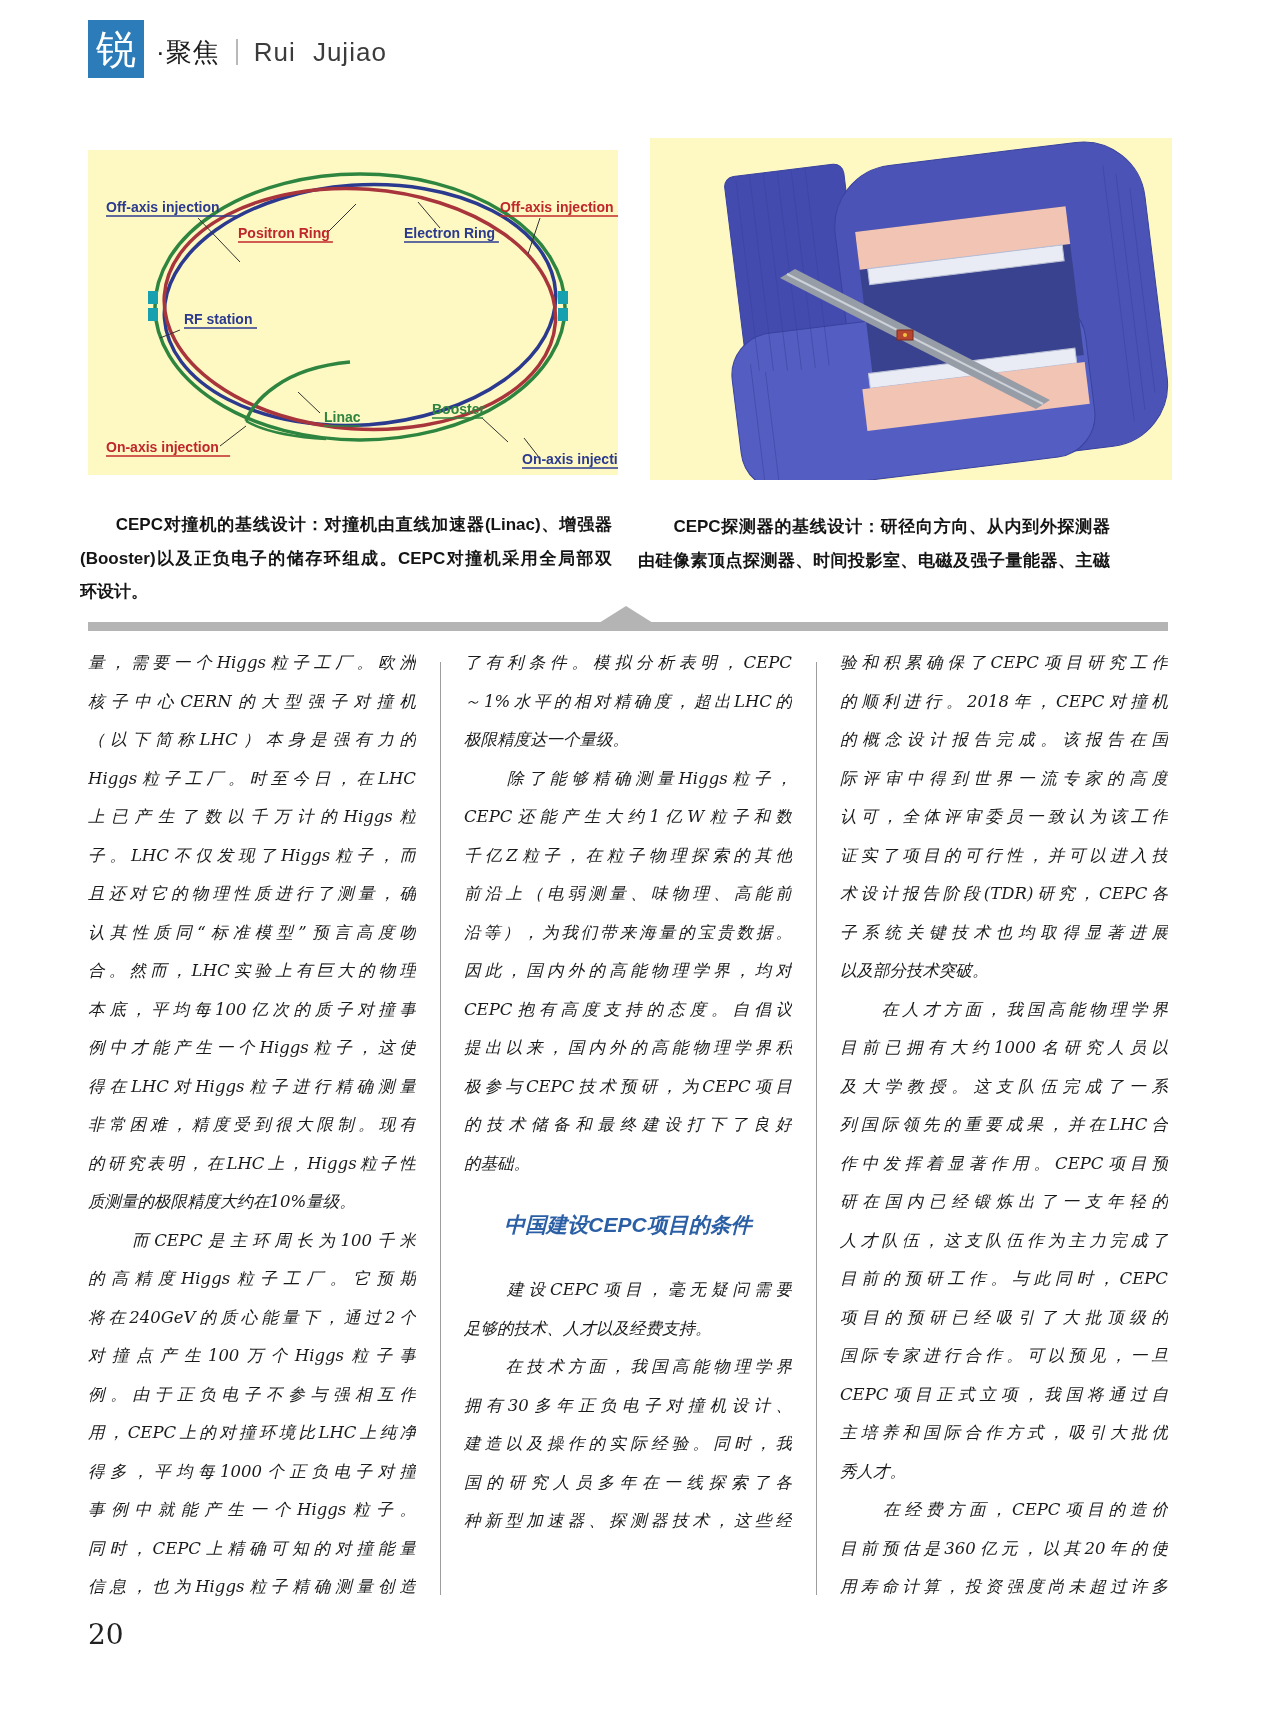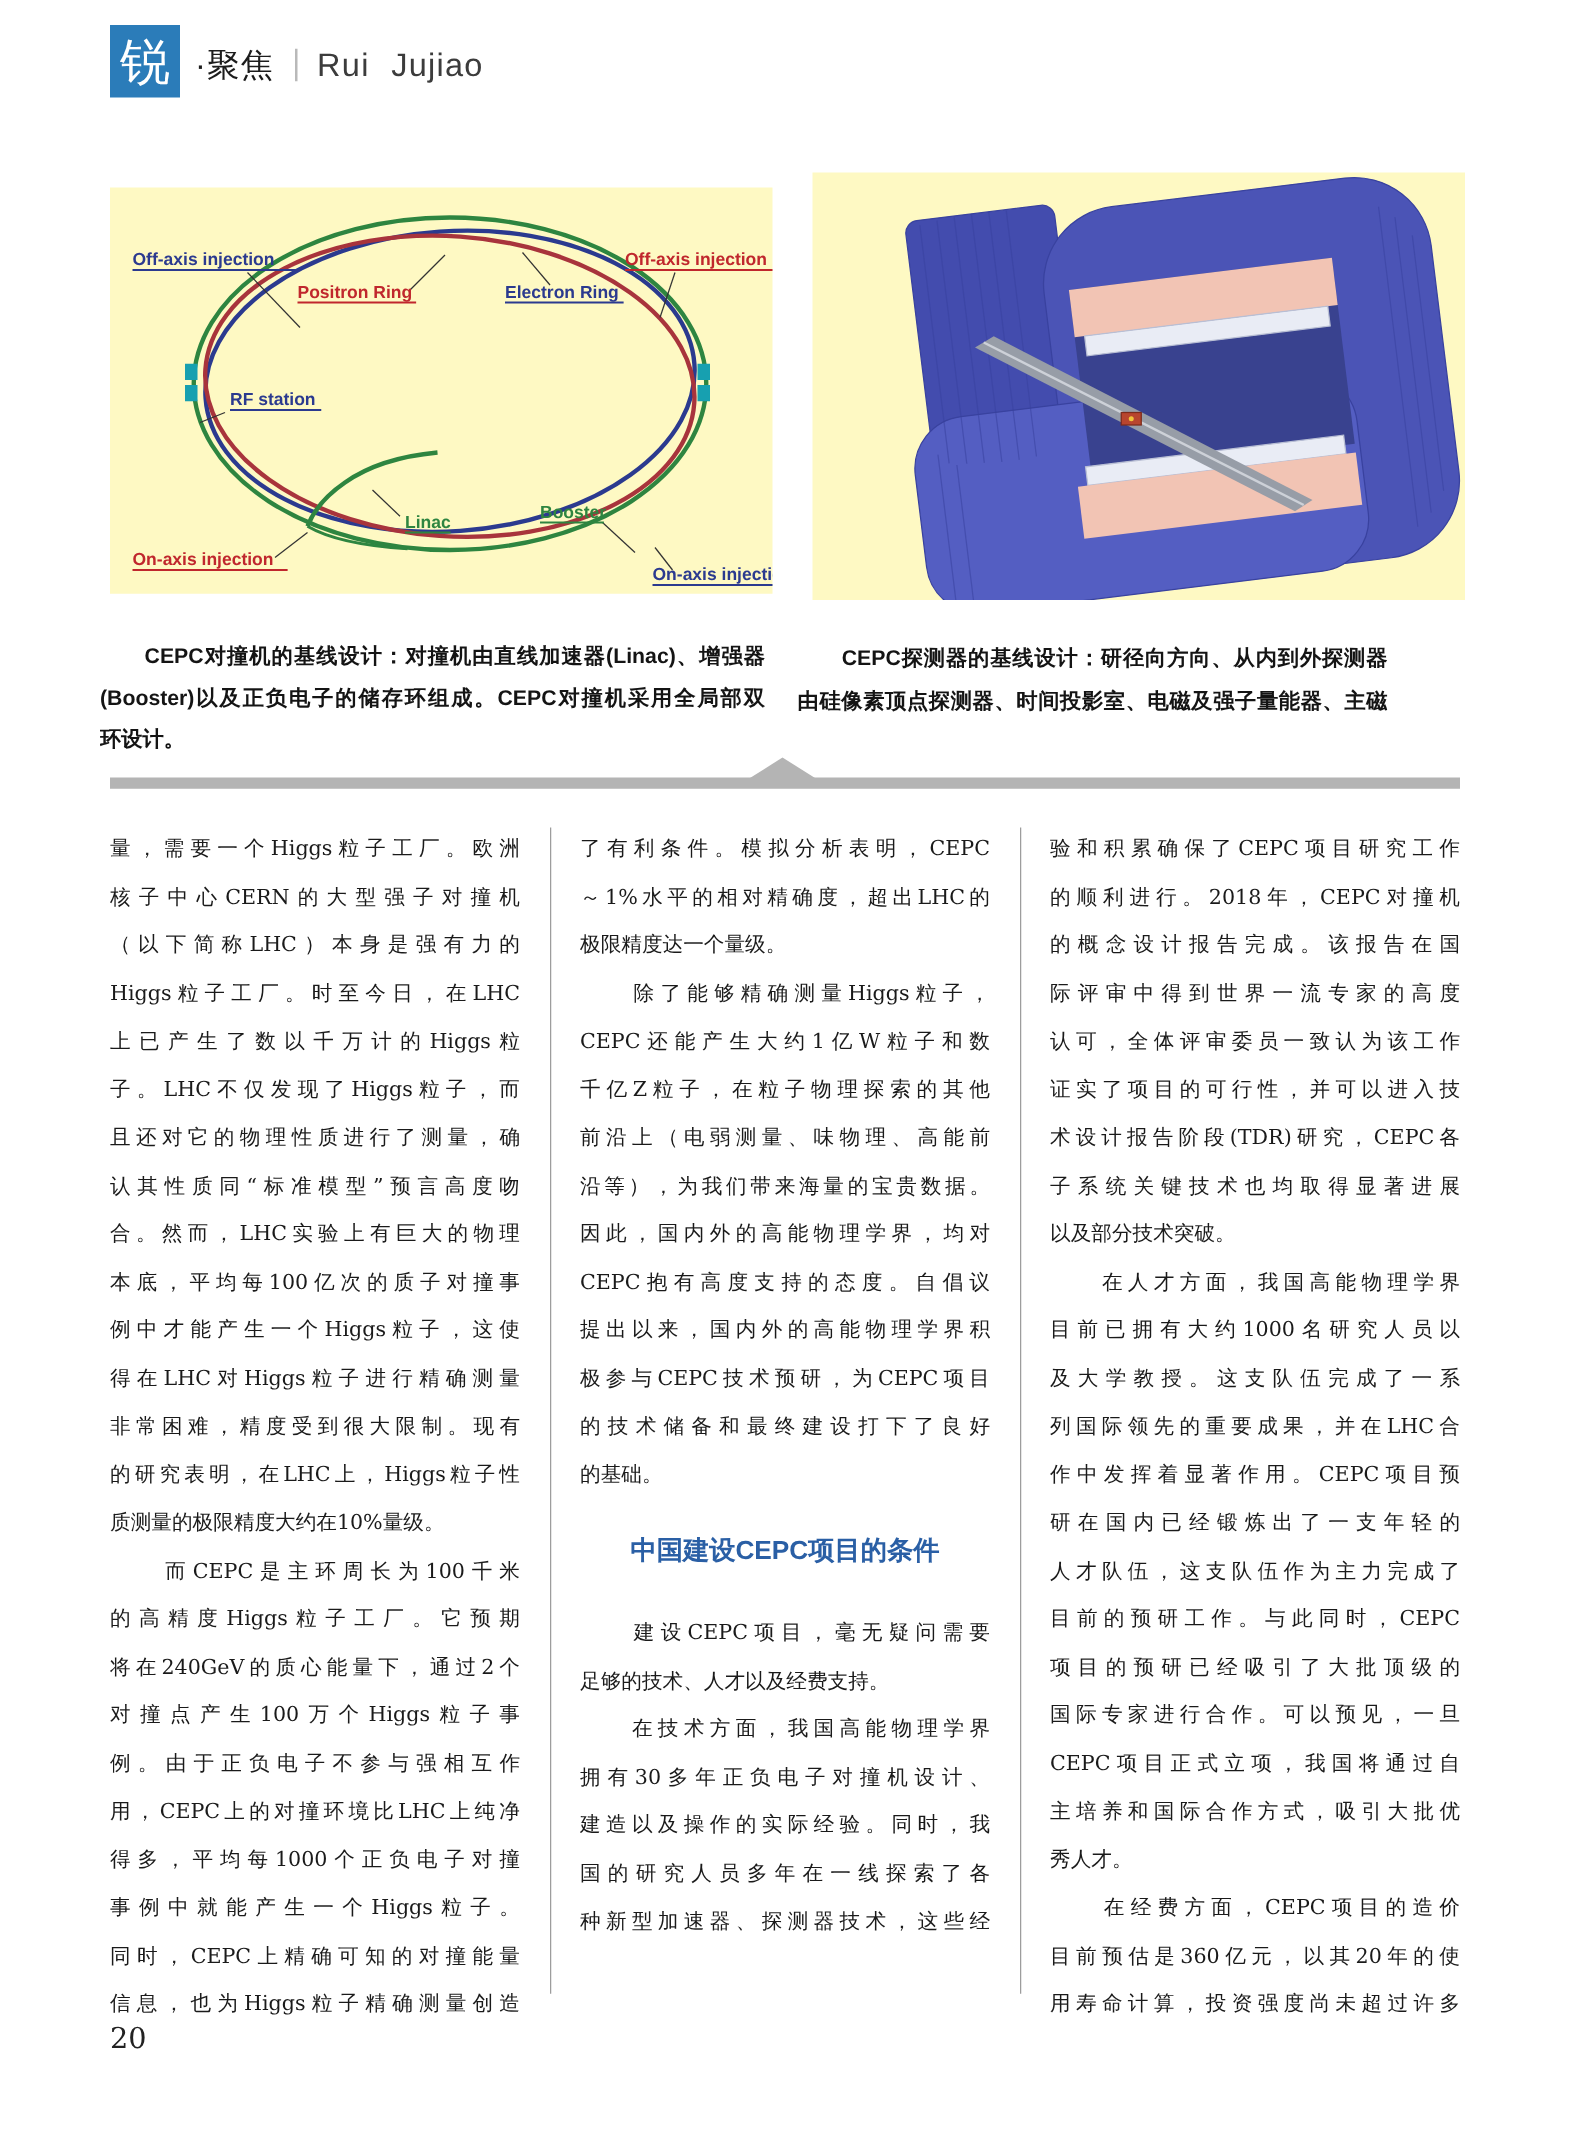--- a/index.html
+++ b/index.html
@@ -39,41 +39,41 @@
 
   
   .divider-bar{position:absolute;left:88px;top:622px;width:1080px;height:9px;background:var(--divider-gray,#b4b4b4);}
   .divider-tri{
     position:absolute;left:599px;top:606px;width:0;height:0;
     border-left:27px solid transparent;border-right:27px solid transparent;
     border-bottom:17px solid var(--divider-gray,#b4b4b4);
   }
 
   
-  .col{position:absolute;top:660px;width:328px;}
+  .col{position:absolute;top:644px;width:328px;font-style:italic;}
   #col1{left:88px;}  #col2{left:464px;}  #col3{left:840px;}
   .vrule{position:absolute;top:662px;width:1px;height:933px;background:#9d9d9d;}
   #vrule1{left:440px;} #vrule2{left:816px;}
 
   .bline{
     font-family:"DejaVu Serif","Liberation Serif",serif;
     font-size:16.5px;line-height:38.5px;height:38.5px;color:#1a1a1a;
     text-align:justify;text-align-last:justify;overflow:hidden;
   }
   .bline.flush{text-align-last:left;}
 
   .sec-heading{
     font-family:"Liberation Sans",sans-serif;font-weight:700;font-size:21px;
     color:var(--heading-blue,#2a5fa5);text-align:center;
     margin-top:20px;margin-bottom:24px;height:44px;line-height:44px;
   }
 
   .page-num{
     position:absolute;left:88px;top:1618px;font-family:"DejaVu Serif","Liberation Serif",serif;
-    font-size:23px;color:#222;
+    font-size:28px;color:#222;
   }
 </style>
 </head>
 <body>
 
 <div class="logo-box">
   <span>锐</span>
 </div>
 <div class="hdr-text">
   <span>·聚焦</span>

